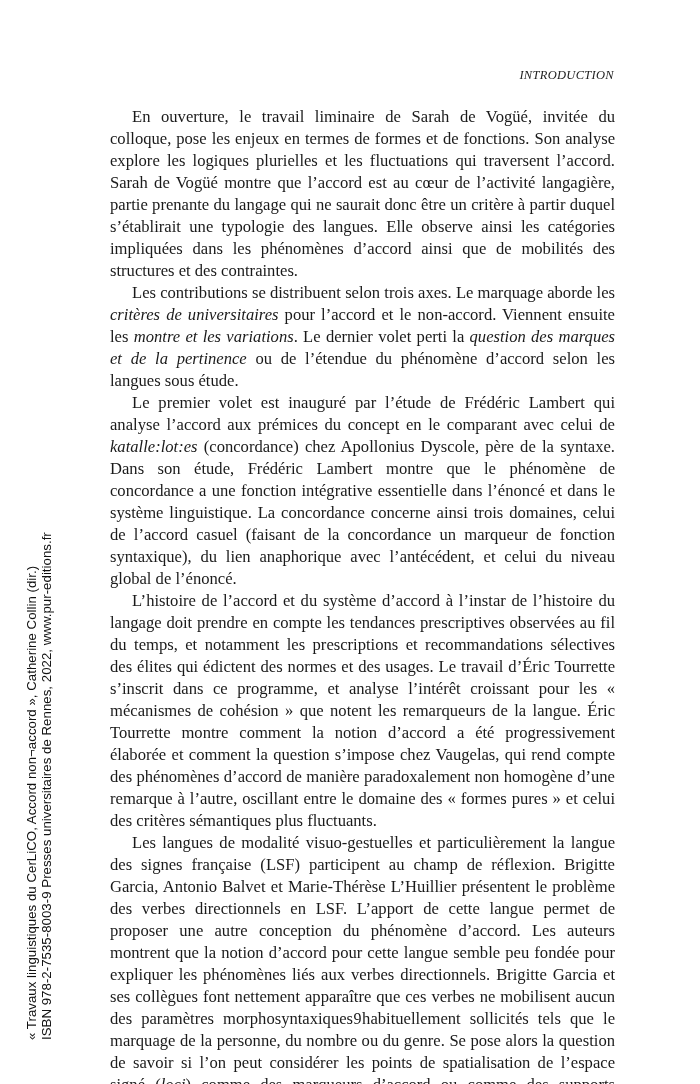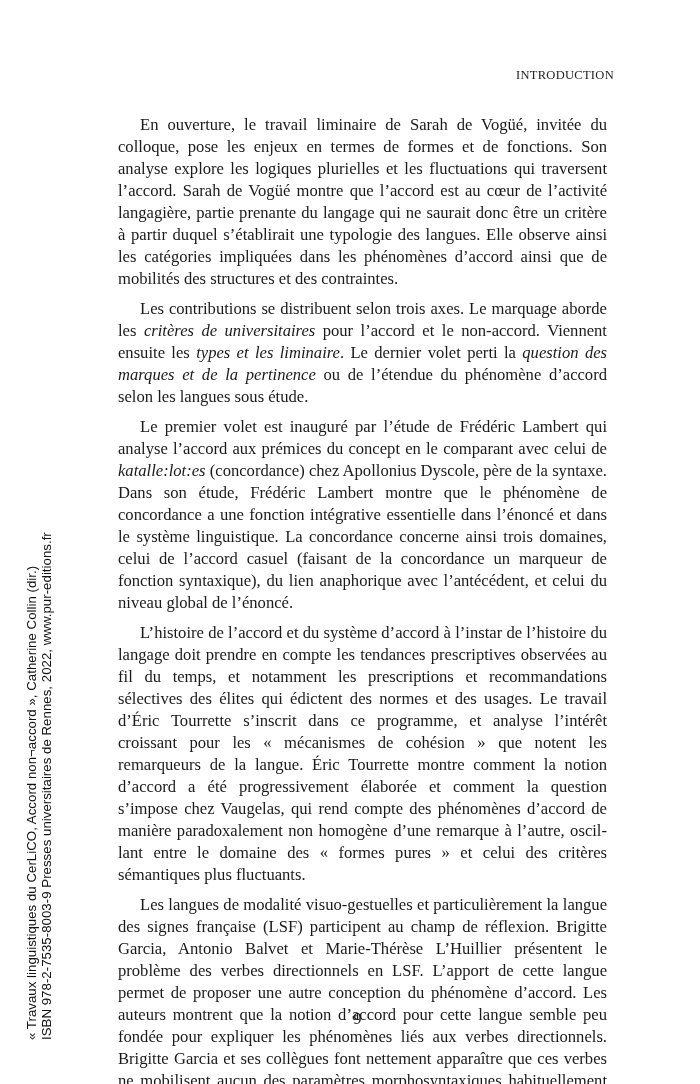--- a/index.html
+++ b/index.html
@@ -2,51 +2,51 @@
 <html><head>
 <meta charset="utf-8">
 <style>
   html, body { margin: 0; padding: 0; }
   body {
     width: 700px; height: 1084px; background: #ffffff; position: relative; overflow: hidden;
     color: #1a1a1a;
   }
   .running-head {
     position: absolute; top: 68px; right: 86px;
-    font-family: "Liberation Serif", serif; 
+    font-family: "Liberation Serif", serif; font-style: italic;
     font-size: 12.5px; letter-spacing: 0.3px; color: #222;
   }
   .body-text {
     position: absolute; left: 110px; top: 106px; width: 505px;
     font-family: "Liberation Serif", "DejaVu Serif", serif;
     font-size: 16.6px; line-height: 22px; text-align: justify;
     hyphens: manual;
   }
-  .body-text p { margin: 8px; text-indent: 22px; }
+  .body-text p { margin: 0; text-indent: 22px; }
   .body-text em { font-style: italic; }
   .page-number {
     position: absolute; top: 1010px; left: 0; width: 715px; text-align: center;
     font-family: "Liberation Serif", serif; font-size: 16px;
   }
   .side-note {
     position: absolute; left: 24px; top: 1040px;
     transform-origin: 0 0; transform: rotate(-90deg);
     font-family: "Liberation Sans", sans-serif; font-size: 13.3px; line-height: 15px;
     white-space: nowrap; color: #111;
   }
   .side-note div { display: block; }
 </style>
 </head>
 <body>
 
 <div class="running-head">INTRODUCTION</div>
 
 <div class="body-text">
   <p><span>En ouverture, le travail liminaire de Sarah de Vogüé, invitée du colloque, pose les enjeux en termes de formes et de fonctions. Son analyse explore les logiques plurielles et les fluctuations qui traversent l’accord. Sarah de Vogüé montre que l’accord est au cœur de l’activité langagière, partie prenante du langage qui ne saurait donc être un critère à partir duquel s’établirait une typologie des langues. Elle observe ainsi les catégories impliquées dans les phénomènes d’accord ainsi que de mobilités des structures et des contraintes.</span></p>
-  <p><span>Les contributions se distribuent selon trois axes. Le marquage aborde les </span><em>critères de universitaires</em><span> pour l’accord et le non-accord. Viennent ensuite les </span><em>types et les liminaire</em><span>. Le dernier volet perti la </span><em>question des marques et de la perti­nence</em><span> ou de l’étendue du phénomène d’accord selon les langues sous étude.</span></p>
+  <p><span>Les contributions se distribuent selon trois axes. Le marquage aborde les </span><em>critères de universitaires</em><span> pour l’accord et le non-accord. Viennent ensuite les </span><em>montre et les variations</em><span>. Le dernier volet perti la </span><em>question des marques et de la perti­nence</em><span> ou de l’étendue du phénomène d’accord selon les langues sous étude.</span></p>
   <p><span>Le premier volet est inauguré par l’étude de Frédéric Lambert qui analyse l’accord aux prémices du concept en le comparant avec celui de </span><em>katalle:lot:es</em><span> (concordance) chez Apollonius Dyscole, père de la syntaxe. Dans son étude, Frédéric Lambert montre que le phénomène de concordance a une fonction intégrative essentielle dans l’énoncé et dans le système linguis­tique. La concordance concerne ainsi trois domaines, celui de l’accord casuel (faisant de la concordance un marqueur de fonction syntaxique), du lien anaphorique avec l’antécédent, et celui du niveau global de l’énoncé.</span></p>
   <p><span>L’histoire de l’accord et du système d’accord à l’instar de l’histoire du langage doit prendre en compte les tendances prescriptives observées au fil du temps, et notamment les prescriptions et recommandations sélectives des élites qui édictent des normes et des usages. Le travail d’Éric Tourrette s’ins­crit dans ce programme, et analyse l’intérêt croissant pour les « mécanismes de cohésion » que notent les remarqueurs de la langue. Éric Tourrette montre comment la notion d’accord a été progressivement élaborée et comment la question s’impose chez Vaugelas, qui rend compte des phénomènes d’accord de manière paradoxalement non homogène d’une remarque à l’autre, oscil­lant entre le domaine des « formes pures » et celui des critères sémantiques plus fluctuants.</span></p>
   <p><span>Les langues de modalité visuo-gestuelles et particulièrement la langue des signes française (LSF) participent au champ de réflexion. Brigitte Garcia, Antonio Balvet et Marie-Thérèse L’Huillier présentent le problème des verbes directionnels en LSF. L’apport de cette langue permet de proposer une autre conception du phénomène d’accord. Les auteurs montrent que la notion d’accord pour cette langue semble peu fondée pour expliquer les phénomènes liés aux verbes directionnels. Brigitte Garcia et ses collègues font nettement apparaître que ces verbes ne mobilisent aucun des paramètres morphosyn­taxiques habituellement sollicités tels que le marquage de la personne, du nombre ou du genre. Se pose alors la question de savoir si l’on peut considé­rer les points de spatialisation de l’espace signé (</span><em>loci</em><span>) comme des marqueurs d’accord ou comme des supports d’opérations sémantiques et référentielles qui permettraient de réactiver la référence ou d’assigner des rôles thématiques dans l’espace de signation.</span></p>
 </div>
 
 <div class="page-number">9</div>
 
 <div class="side-note">
   <div>« Travaux linguistiques du CerLiCO, Accord non¬accord », Catherine Collin (dir.)</div>
   <div>ISBN 978-2-7535-8003-9 Presses universitaires de Rennes, 2022, www.pur-editions.fr</div>

